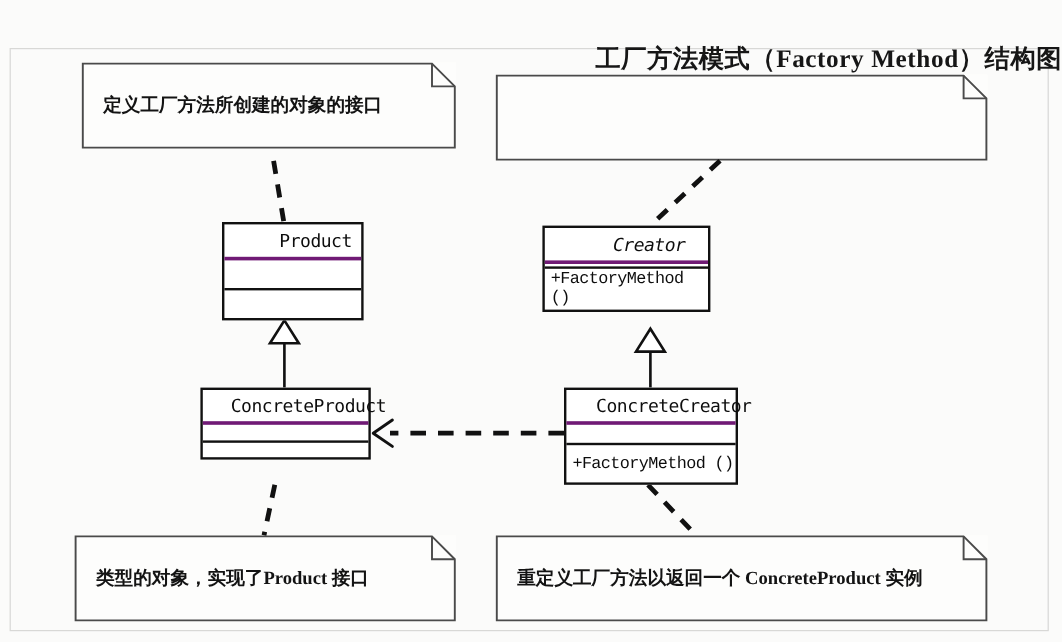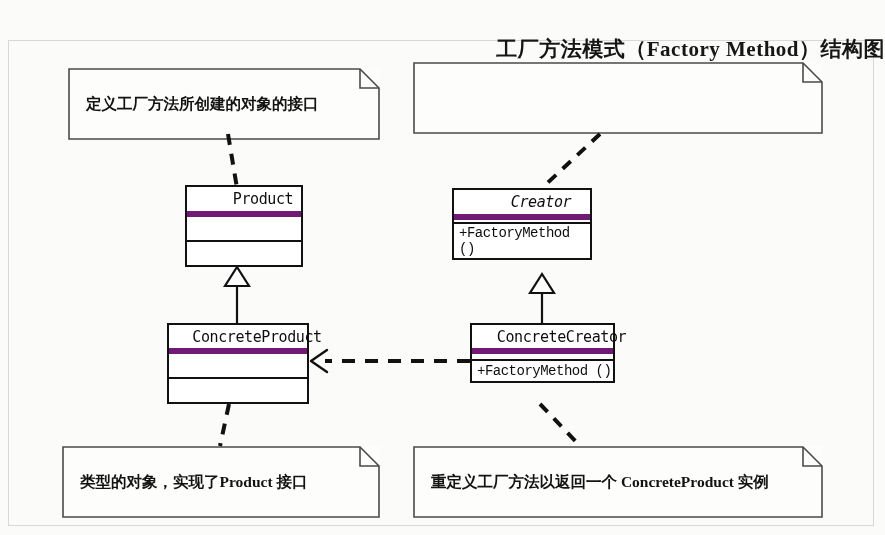--- a/index.html
+++ b/index.html
@@ -73,21 +73,21 @@
   .uml-class {
     position: absolute;
     box-sizing: border-box;
     border: 2px solid #111;
     background: #ffffff;
     display: flex;
     flex-direction: column;
   }
   .uml-name {
     box-sizing: border-box;
-    border-bottom: 6px solid #701a75;
+    border-bottom: 3px solid #701a75;
     text-align: center;
     font-family: "DejaVu Sans Mono", "Liberation Mono", monospace;
     font-size: 15px;
     color: #0d0d0d;
     display: flex;
     align-items: center;
     justify-content: center;
     letter-spacing: -0.4px;
     padding-left: 38px;
   }
@@ -126,21 +126,21 @@
 </style>
 </head>
 <body>
 
 <div id="page">
 
   <div id="outer-frame"></div>
 
   <div id="diagram-title">工厂方法模式（Factory Method）结构图</div>
 
-  <div class="note" style="left:68px; top:68px; width:312px; height:72px;">
+  <div class="note" style="left:68px; top:52px; width:312px; height:72px;">
     <svg width="312" height="72" viewBox="0 0 312 72">
       <path d="M1,1 L292,1 L311,20 L311,71 L1,71 Z" fill="#fdfdfc" stroke="#4a4a4a" stroke-width="1.6"></path>
       <path d="M292,1 L292,20 L311,20" fill="none" stroke="#4a4a4a" stroke-width="1.6"></path>
     </svg>
     <div class="note-text">定义工厂方法所创建的对象的接口</div>
   </div>
 
   <div class="note" style="left:413px; top:62px; width:410px; height:72px;">
     <svg width="410" height="72" viewBox="0 0 410 72">
       <path d="M1,1 L390,1 L409,20 L409,71 L1,71 Z" fill="#fdfdfc" stroke="#4a4a4a" stroke-width="1.6"></path>
@@ -195,25 +195,25 @@
     <div class="uml-attrs"></div>
     <div class="uml-ops empty"></div>
   </div>
 
   <div class="uml-class" style="left:452px; top:188px; width:140px; height:72px;">
     <div class="uml-name abstract" style="height:30px;">Creator</div>
     <div class="uml-attrs"></div>
     <div class="uml-ops">+FactoryMethod ()</div>
   </div>
 
-  <div class="uml-class" style="left:167px; top:323px; width:142px; height:81px;">
+  <div class="uml-class" style="left:167px; top:323px; width:142px; height:60px;">
     <div class="uml-name" style="height:29px;">ConcreteProduct</div>
     <div class="uml-attrs"></div>
     <div class="uml-ops empty"></div>
   </div>
 
-  <div class="uml-class" style="left:470px; top:323px; width:145px; height:60px;">
+  <div class="uml-class" style="left:470px; top:323px; width:145px; height:81px;">
     <div class="uml-name" style="height:29px;">ConcreteCreator</div>
     <div class="uml-attrs"></div>
     <div class="uml-ops">+FactoryMethod ()</div>
   </div>
 
 </div>
 
 </body></html>

